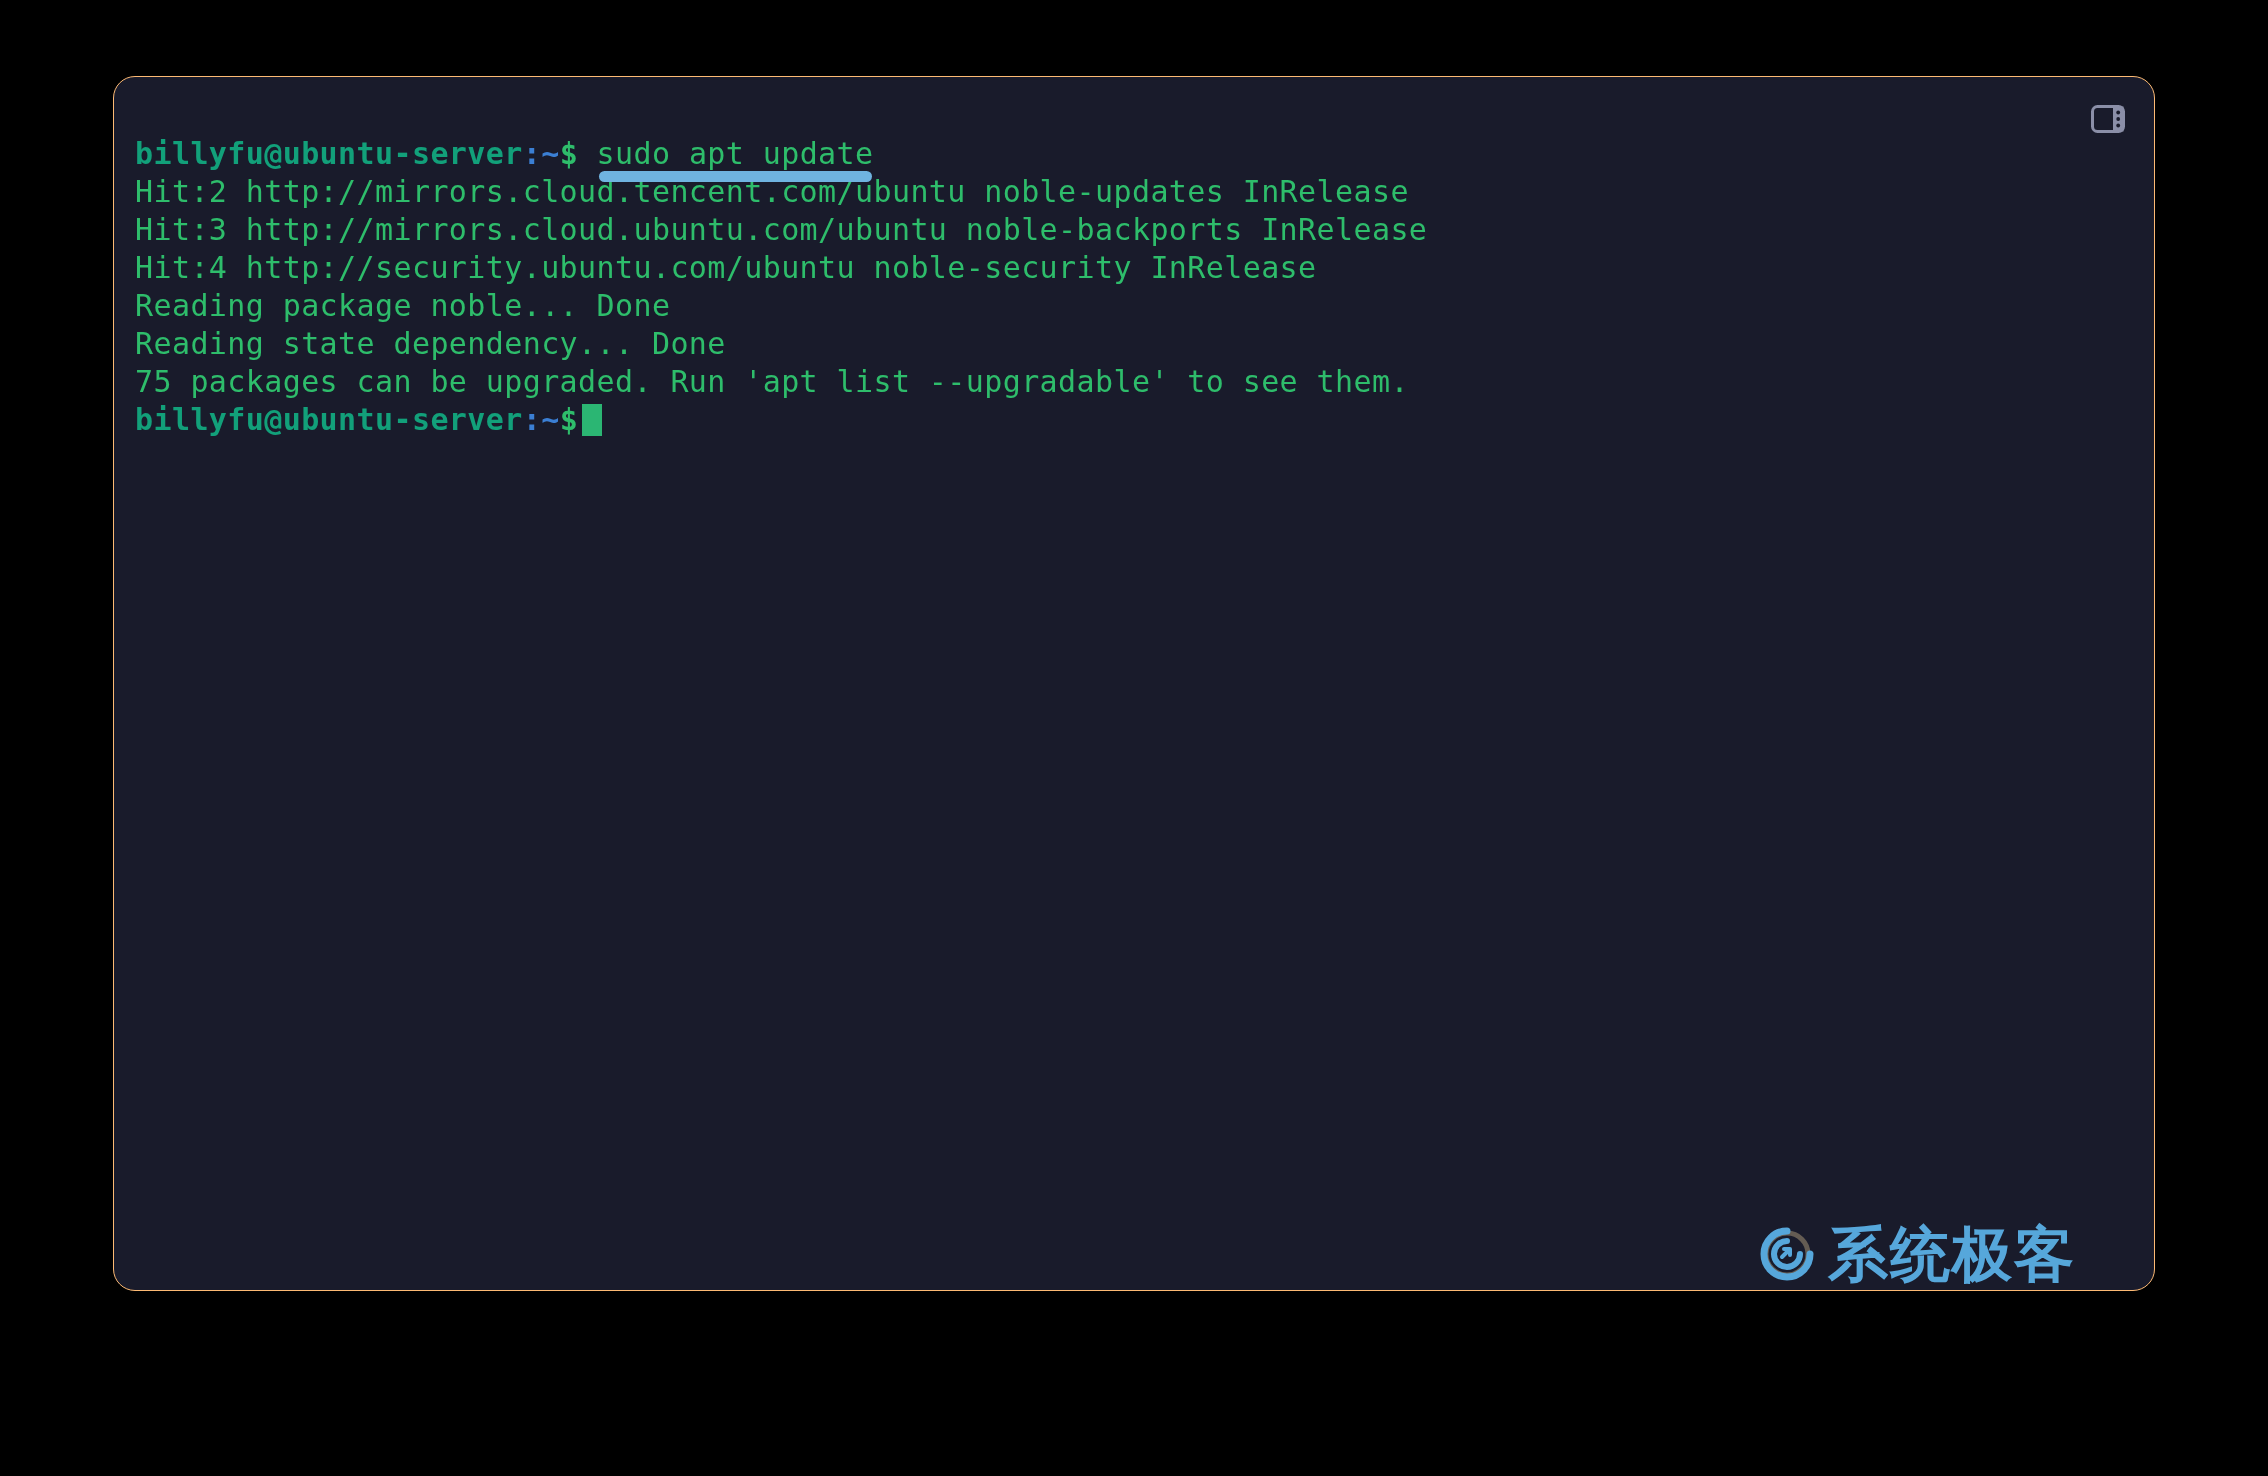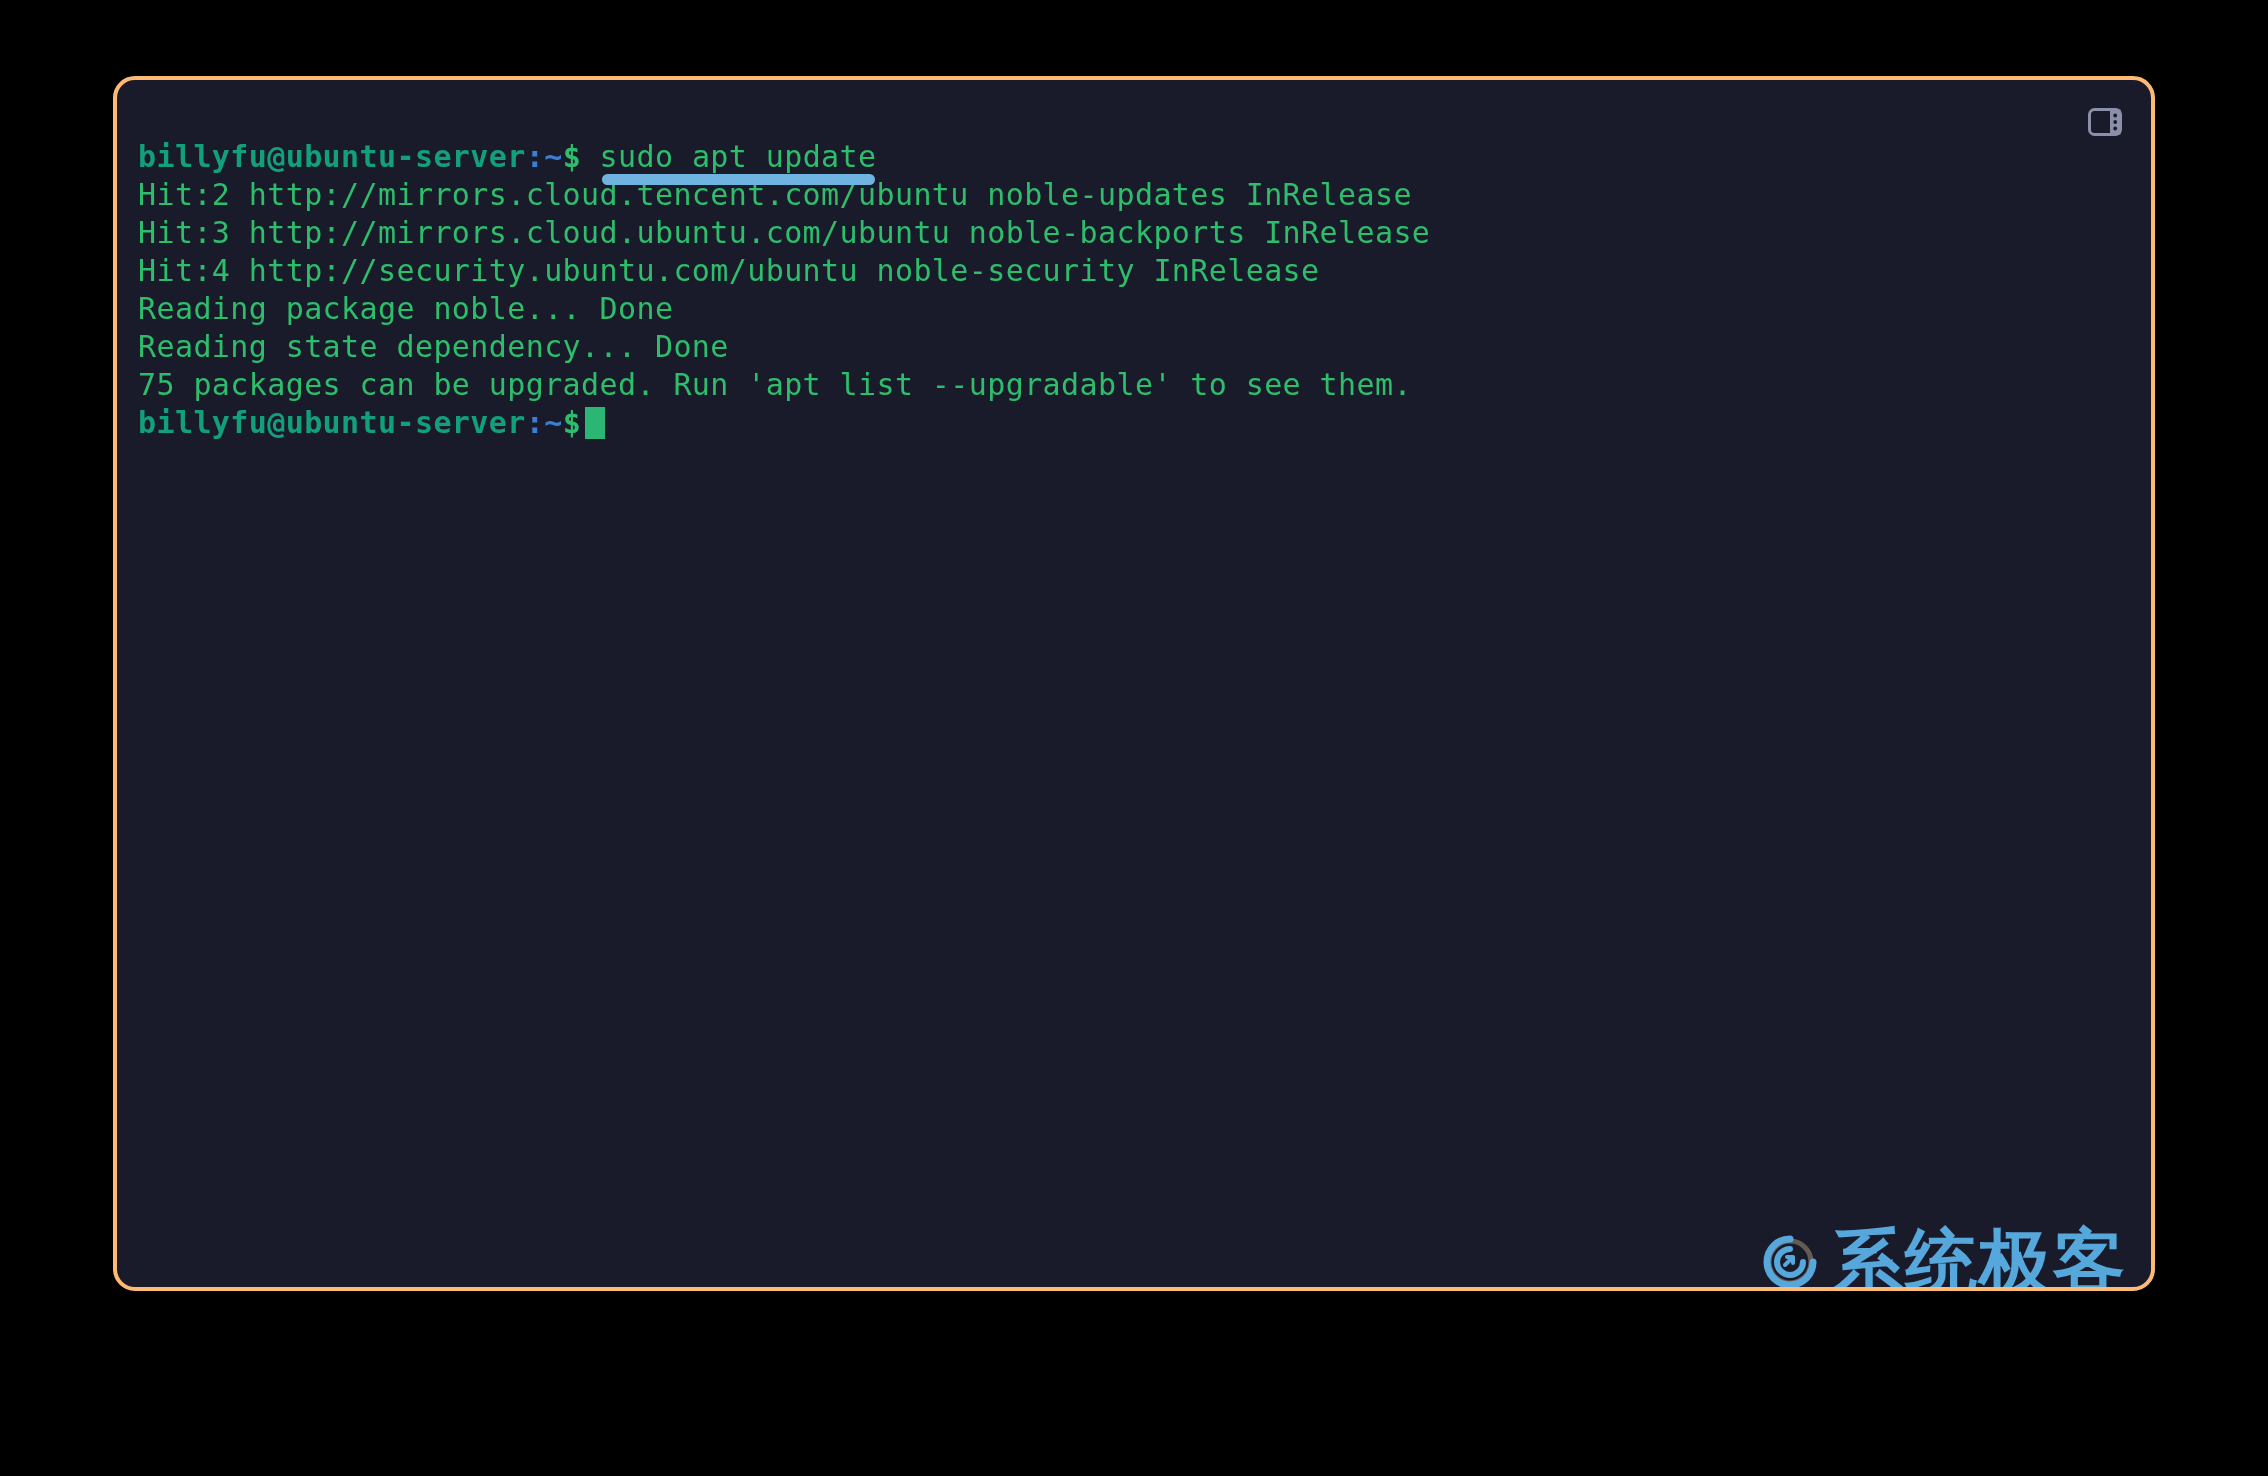--- a/index.html
+++ b/index.html
@@ -22,21 +22,21 @@
   }
 
   
   #terminal-window {
     position: absolute;
     left: 113px;
     top: 76px;
     width: 2042px;
     height: 1215px;
     background: #191b2b;
-    border: 4px solid #fdba74;
+    border: 1px solid #fdba74;
     border-radius: 22px;
     box-sizing: border-box;
     overflow: hidden;
   }
 
   
   #panel-toggle {
     position: absolute;
     right: 24px;
     top: 20px;
@@ -112,21 +112,21 @@
     left: 1642px;
     top: 1146px;
     display: flex;
     align-items: center;
     gap: 10px;
     opacity: 0.92;
   }
   #watermark-text {
     color: #5cb3ea;
     font-family: "DejaVu Sans", sans-serif;
-    font-size: 72px;
+    font-size: 60px;
     font-weight: bold;
     letter-spacing: 2px;
     line-height: 1;
   }
 </style>
 </head>
 <body>
 
 <div id="screen">
 

